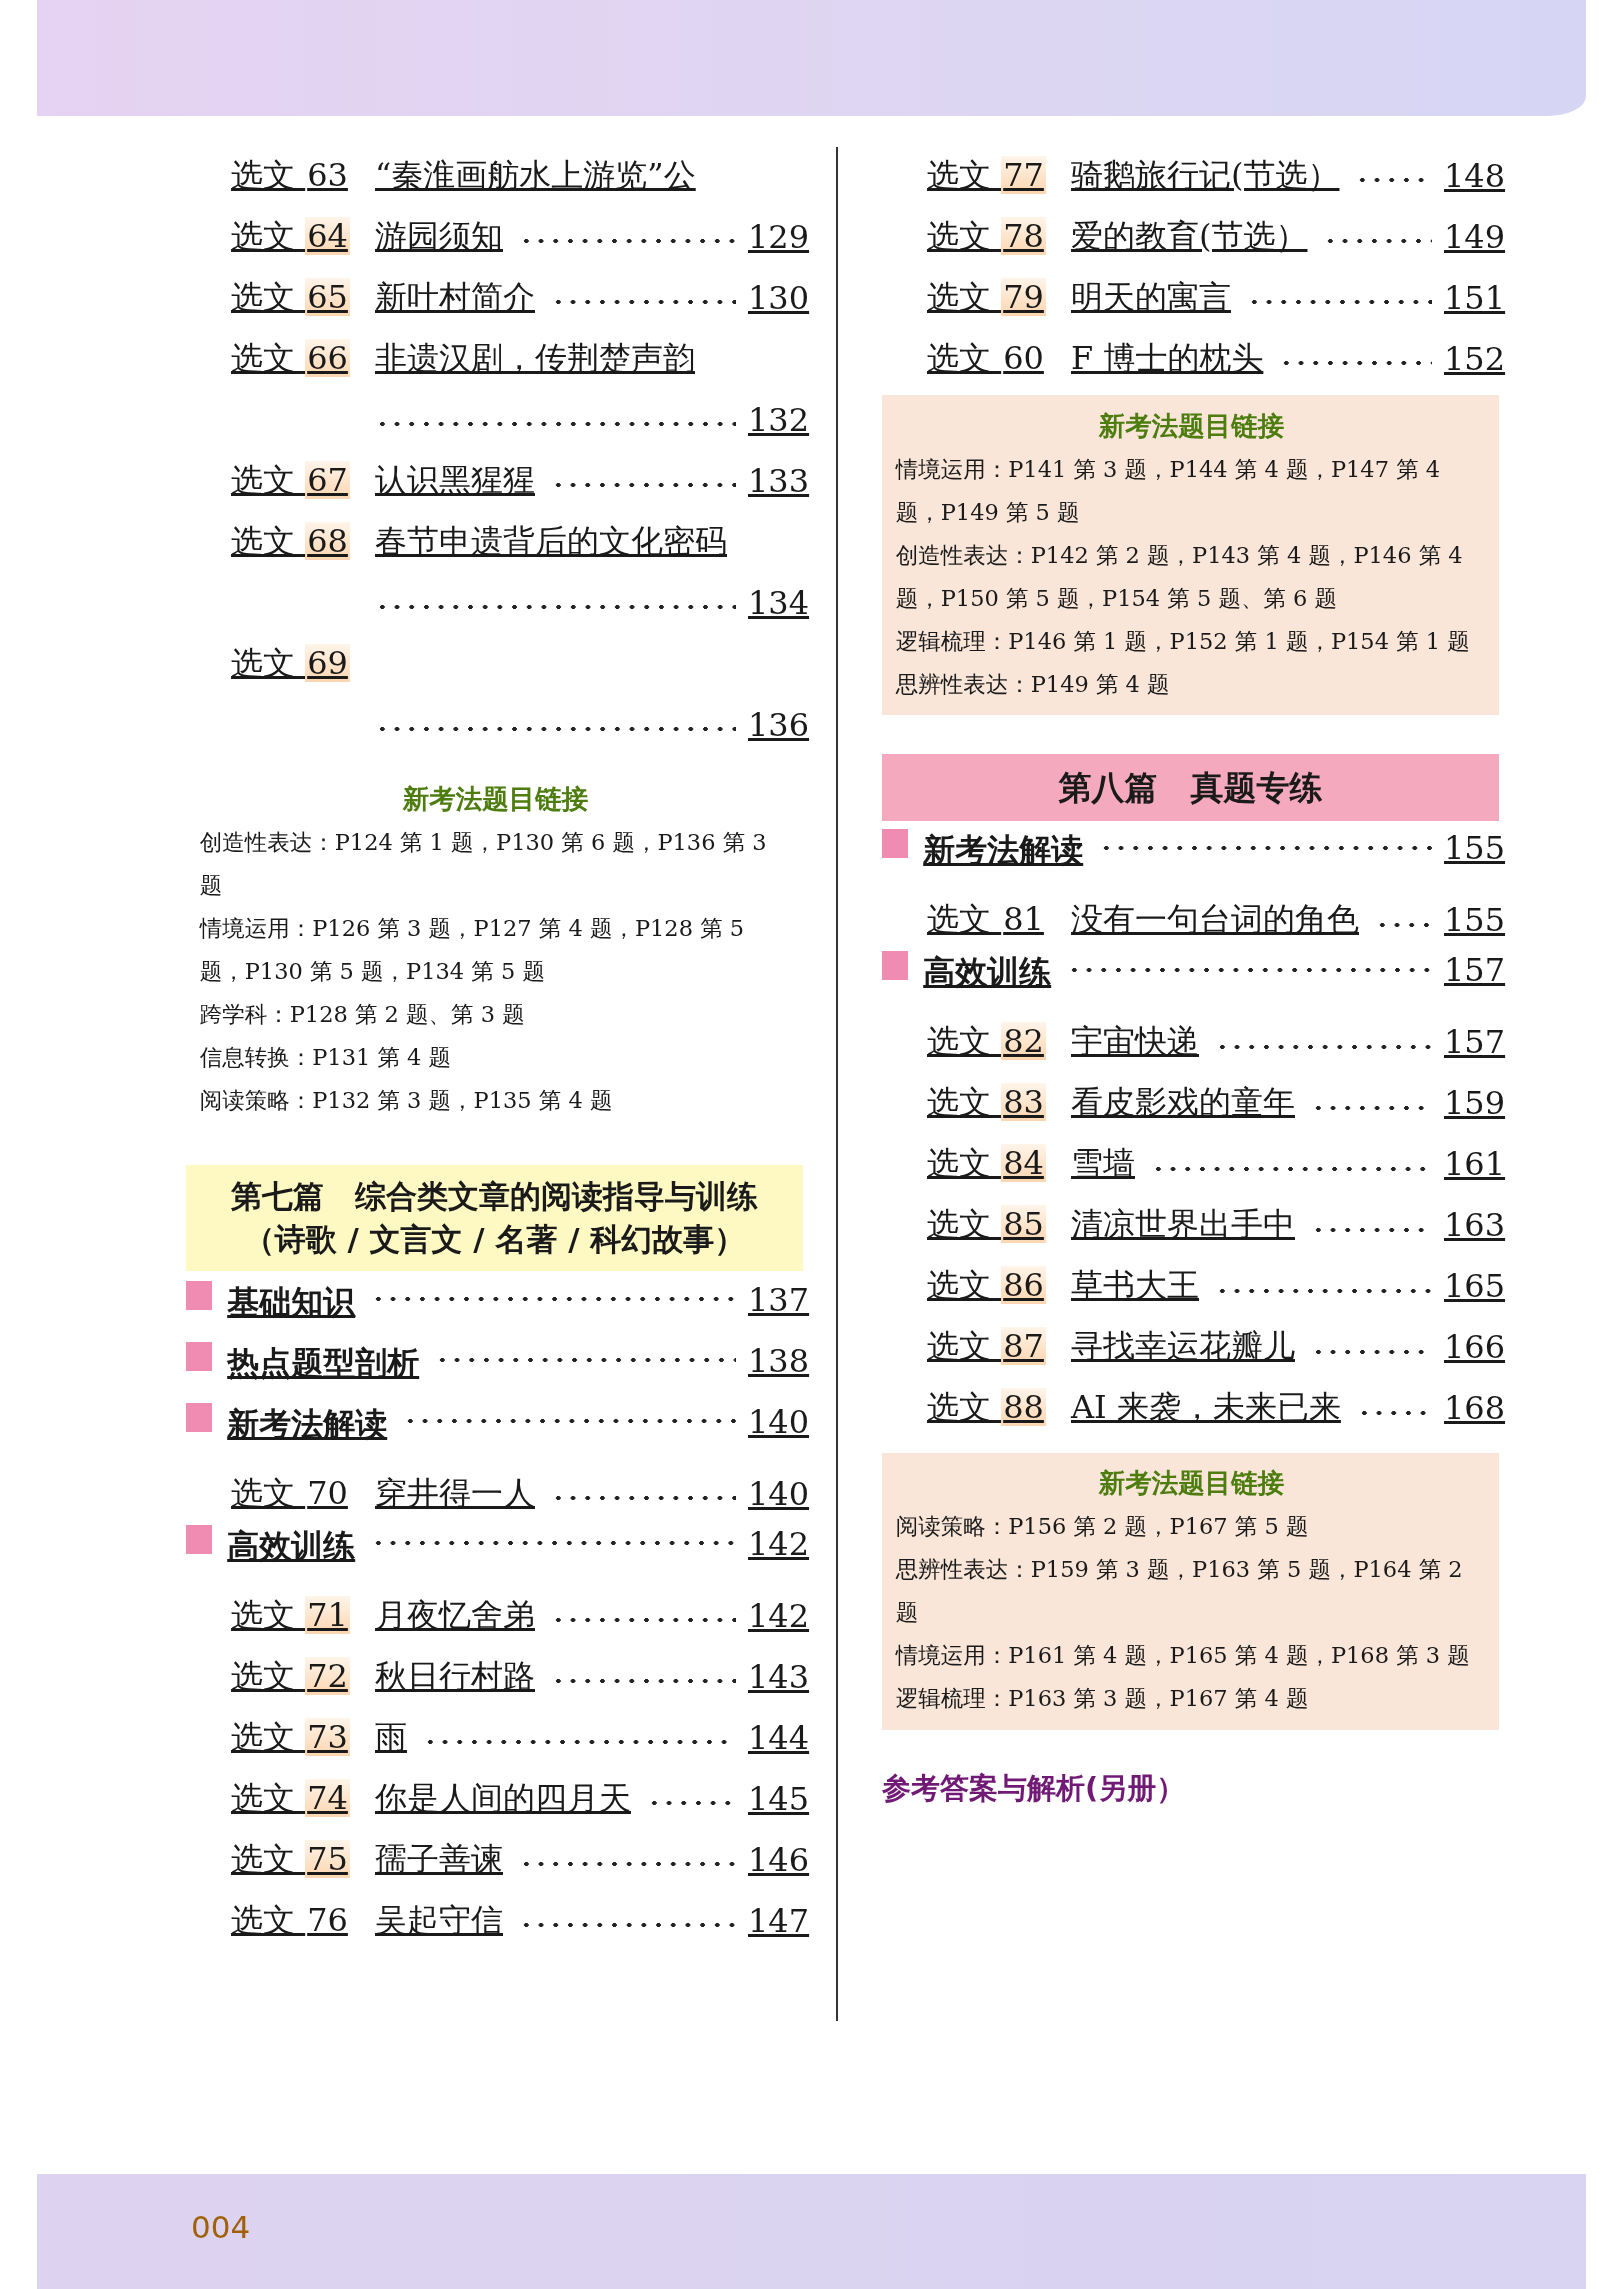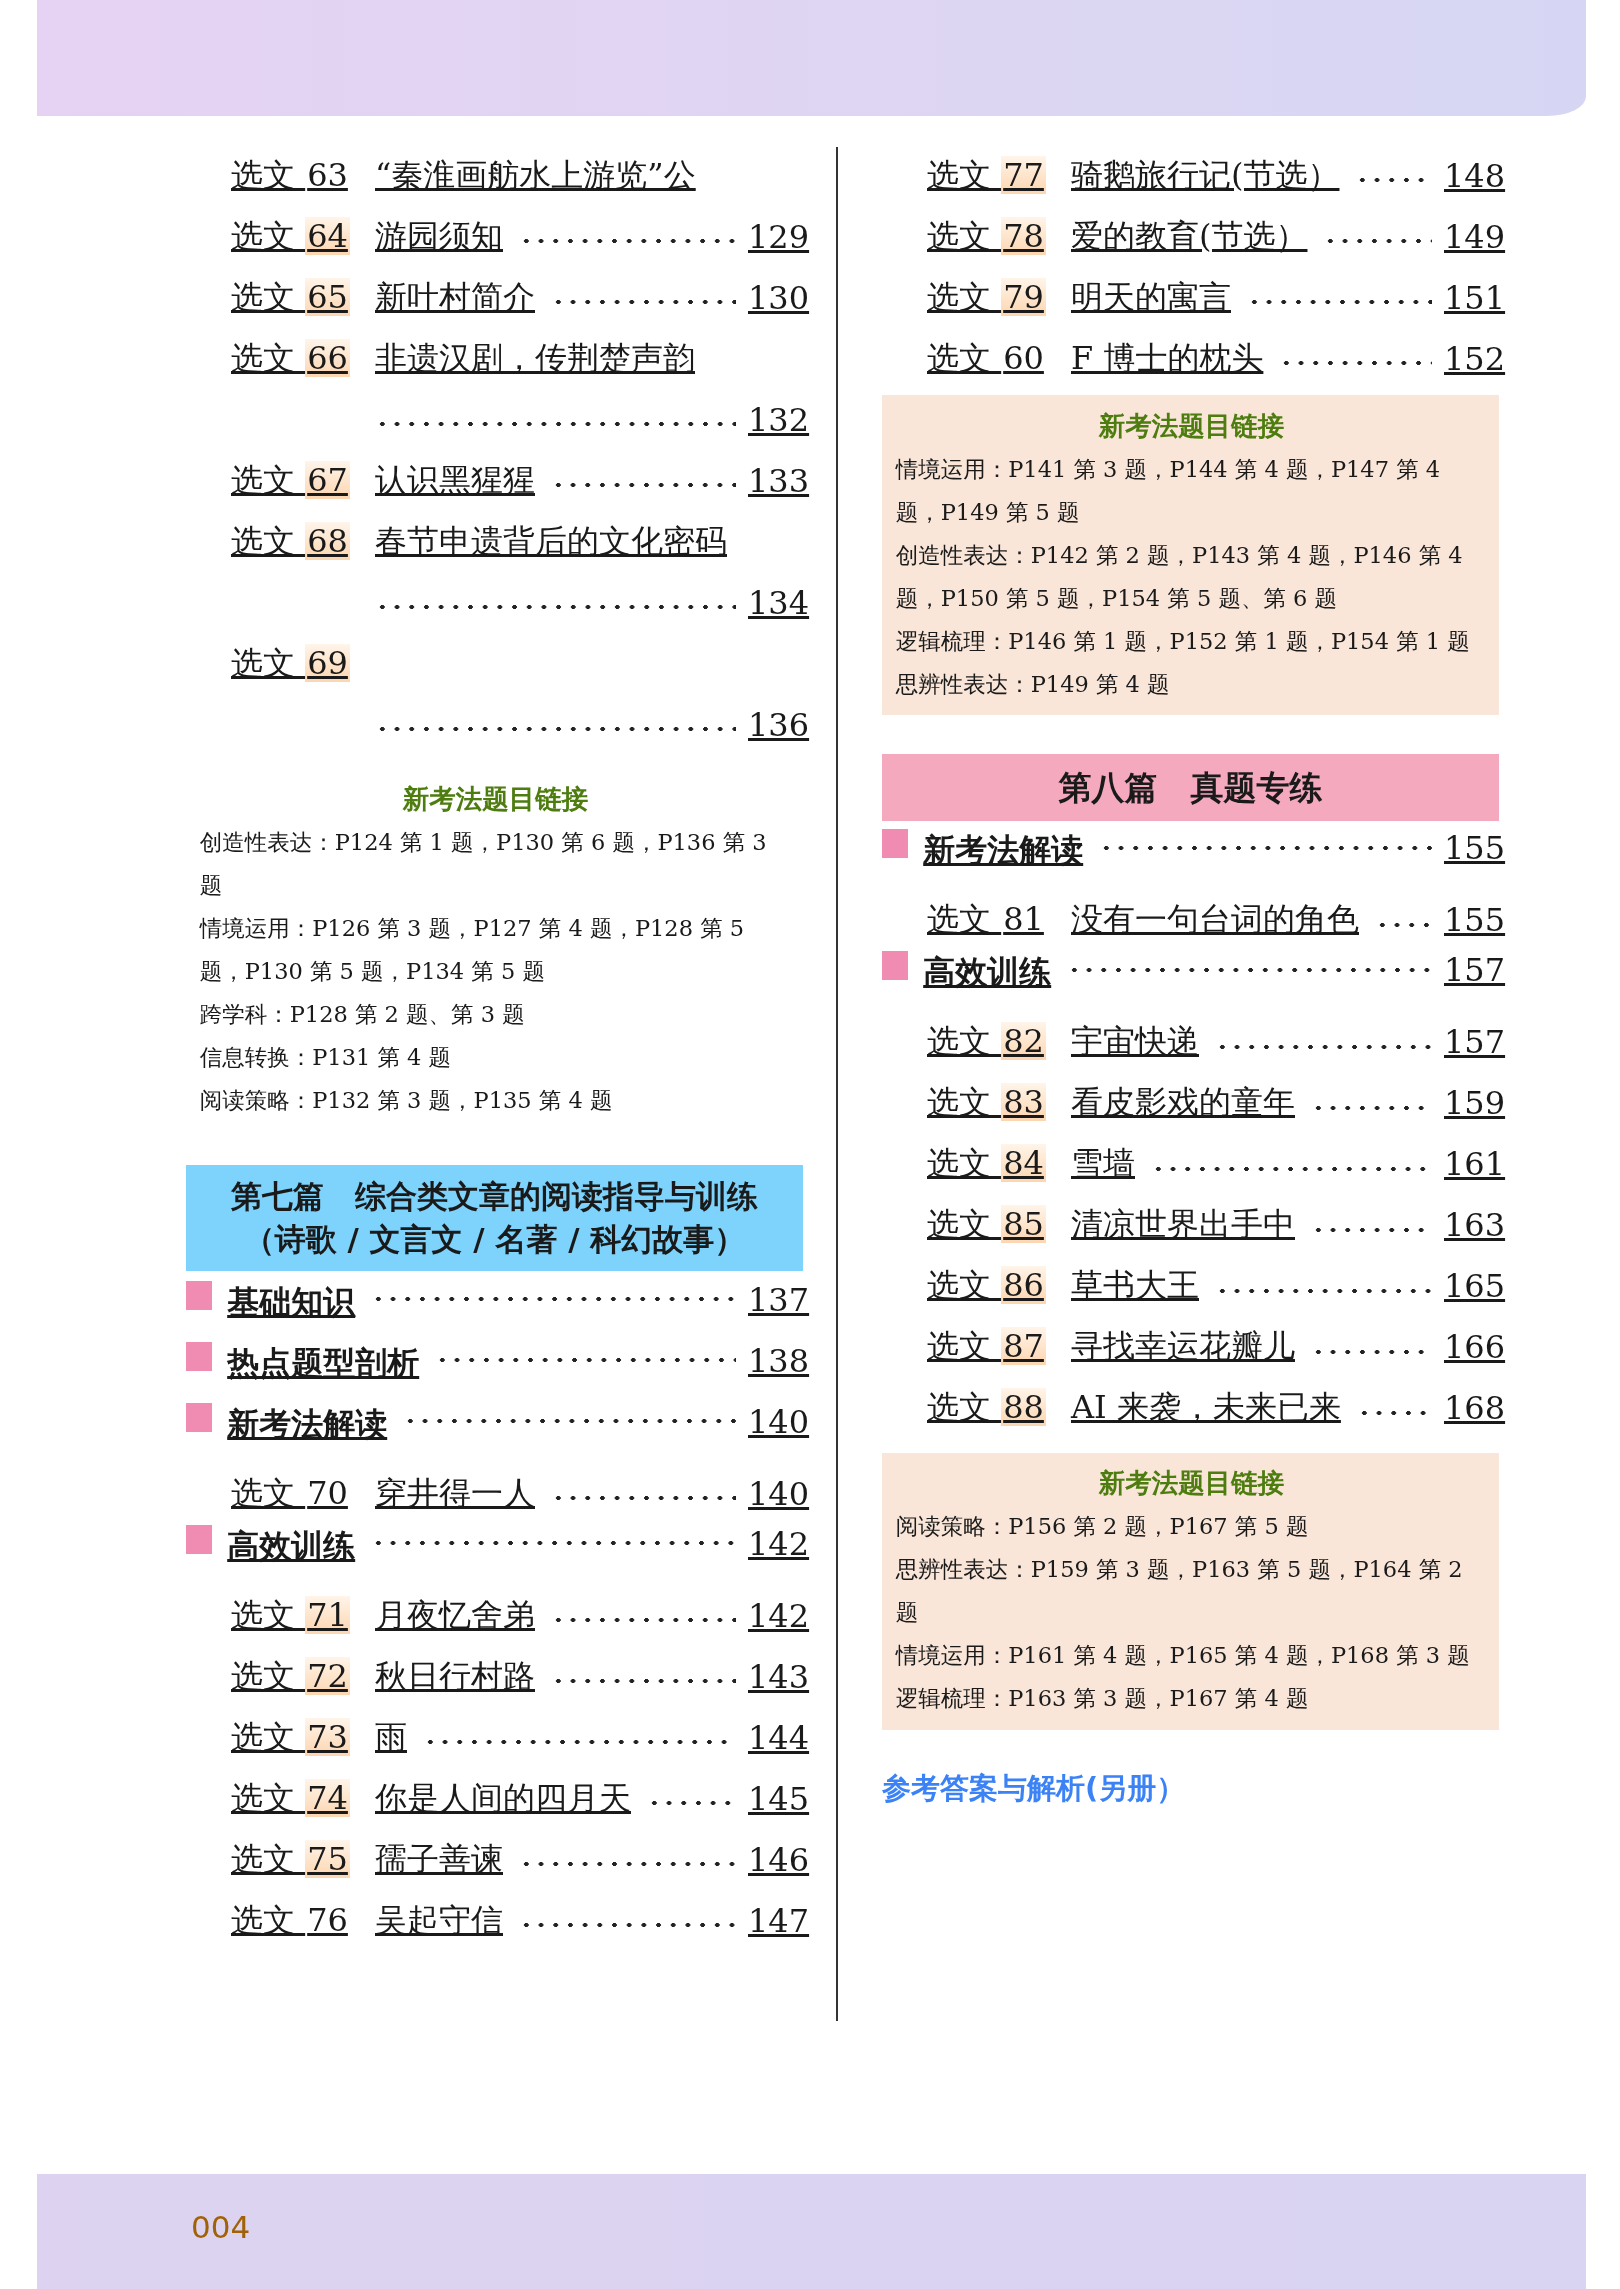--- a/index.html
+++ b/index.html
@@ -31,24 +31,24 @@
   .sec{position:relative;height:61px;display:flex;align-items:flex-start;font-size:32px;white-space:nowrap;text-decoration:underline;}
   .sec .mark{width:25.5px;height:29px;background:#f08cb2;flex:none;margin-right:15.7px;margin-left:0;}
   .sec .stitle{font-family:"DejaVu Sans","Liberation Sans",sans-serif;font-weight:bold;flex:none;}
 
   .links{position:relative;padding:7.8px 11.8px 9.8px 13.7px;font-size:22.5px;line-height:43px;}
   .links .lhead{text-align:center;font-family:"DejaVu Sans","Liberation Sans",sans-serif;font-weight:bold;color:#4d7c0f;font-size:26.5px;line-height:45px;}
   .links.tinted{background:#f9e6d9;}
   .links .item{word-break:break-all;}
 
   .chapter{position:relative;text-align:center;font-family:"DejaVu Sans","Liberation Sans",sans-serif;font-weight:bold;font-size:31px;color:#1a1a1a;}
-  .chapter.peach{background:#7dd3fc;padding:9.8px 7.8px;line-height:43px;}
+  .chapter.peach{background:#fef9c3;padding:9.8px 7.8px;line-height:43px;}
   .chapter.pink{background:#f4a9bf;padding:9.8px 7.8px;line-height:47px;font-size:33px;}
 
-  .answers{font-family:"DejaVu Sans","Liberation Sans",sans-serif;font-size:29px;color:#3b82f6;font-weight:bold;}
+  .answers{font-family:"DejaVu Sans","Liberation Sans",sans-serif;font-size:29px;color:#701a75;font-weight:bold;}
 </style>
 </head>
 <body>
 
 <div class="band-top"></div>
 <div class="band-bottom"></div>
 <div class="page-number">004</div>
 <div class="divider"></div>
 
 <div class="col col-left">

